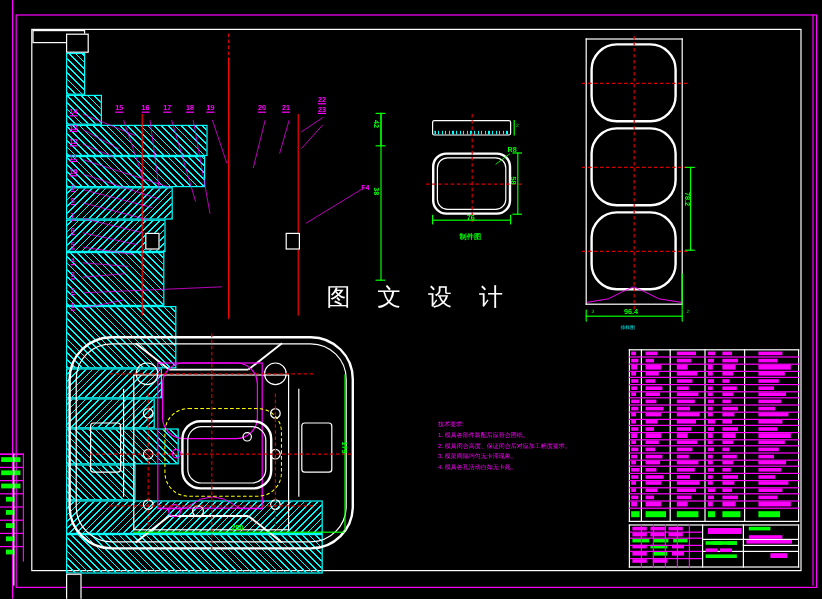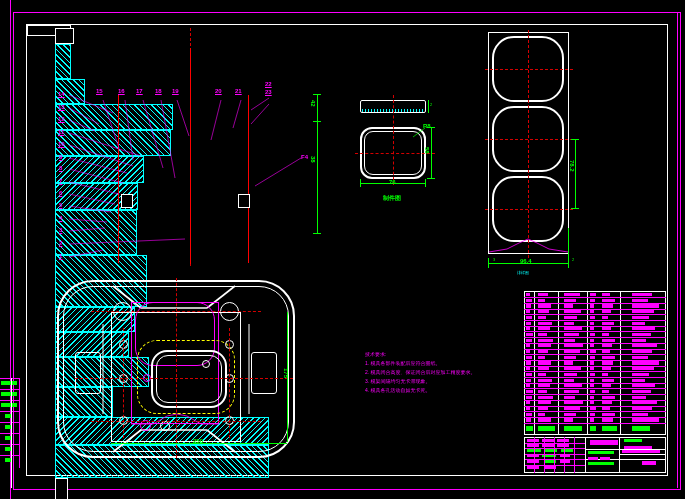--- a/index.html
+++ b/index.html
@@ -254,20 +254,21 @@
     <div class="ln ln-g" style="left:83px;top:228px;width:1px;height:10px;"></div>
     <span class="t t-g lbl" style="left:35px;top:228px;">96.4</span>
 
     <span class="t t-g tiny" style="left:8px;top:228px;">3</span>
     <span class="t t-g tiny" style="left:87px;top:228px;">2</span>
     <div class="ln ln-g" style="left:83px;top:198px;width:1px;height:30px;"></div>
 
     <span class="t t-c tiny" style="left:32px;top:241px;">排样图</span>
   </div>
 
+  <div id="watermark" style="left:272px;top:234px;">图 文 设 计</div>
 
   <div class="abs" style="left:55px;top:278px;width:250px;height:200px;">
 
     <div class="abs" style="left:2px;top:2px;width:238px;height:178px;border:2px solid #ffffff;box-sizing:border-box;border-radius:36px;"></div>
     <div class="abs" style="left:8px;top:8px;width:226px;height:166px;border:1px solid #ffffff;box-sizing:border-box;border-radius:30px;"></div>
 
     <svg class="abs" width="250" height="200" style="left:0;top:0;">
       <g stroke="#ffffff" stroke-width="1.6" fill="none">
         <line x1="58" y1="8" x2="86" y2="30"></line>
         <line x1="86" y1="30" x2="152" y2="30"></line>

